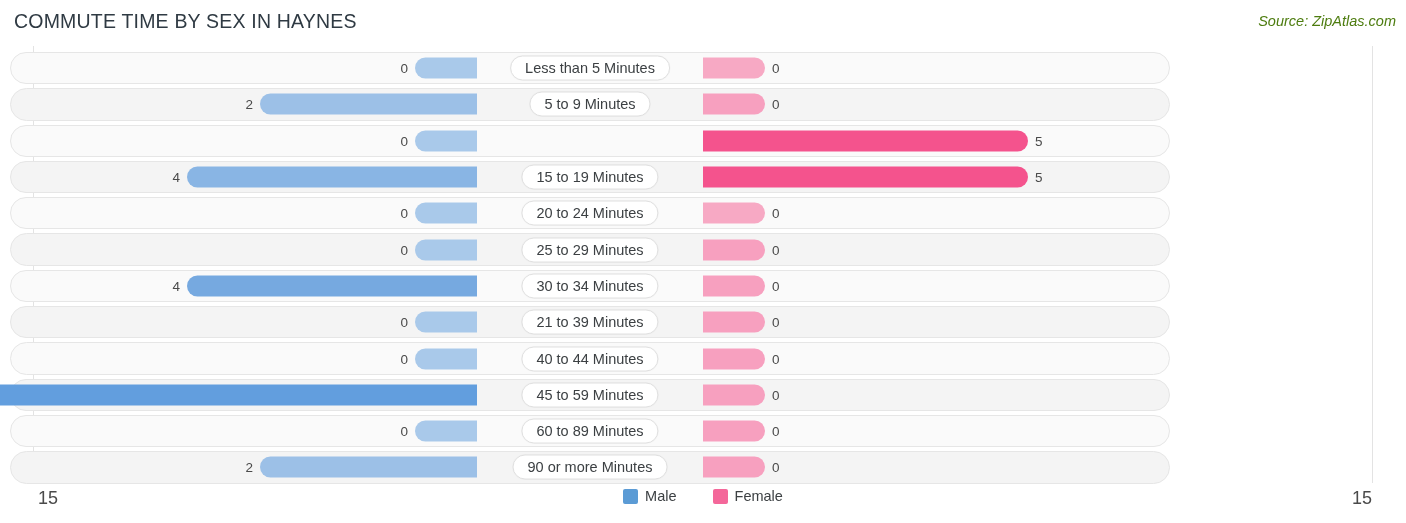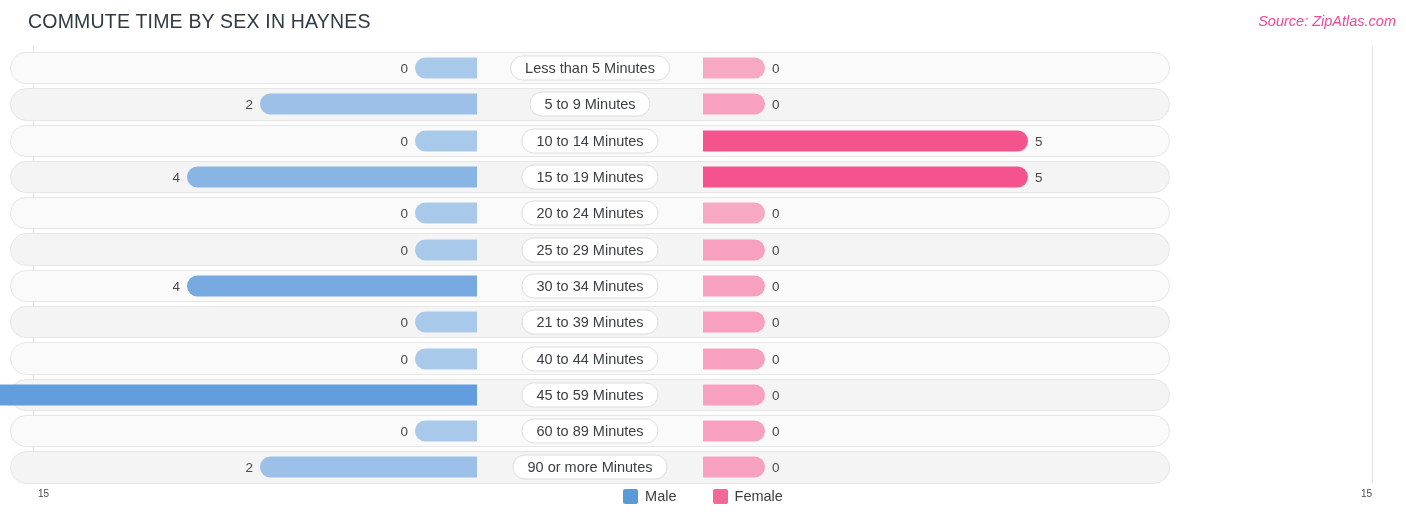--- a/index.html
+++ b/index.html
@@ -11,38 +11,38 @@
     width: 1406px; height: 523px;
     font-family: "Liberation Sans", sans-serif;
     color: #3c4043;
     overflow: hidden;
     position: relative;
   }
 
   
   .header {
     position: absolute;
-    top: 0; left: 16px; right: 0;
+    top: 0; left: 2px; right: 0;
     height: 46px;
   }
   .chart-title {
     position: absolute;
     left: 12px; top: 10px;
     font-size: 19.5px;
     font-weight: 400;
     letter-spacing: .2px;
     color: #2f3a43;
     white-space: nowrap;
   }
   .source {
     position: absolute;
     right: 10px; top: 13px;
     font-size: 14.5px;
     font-style: italic;
-    color: #ec4899;
+    color: #4d7c0f;
     white-space: nowrap;
   }
 
   
   .plot {
     position: absolute;
     left: 0; top: 46px;
     width: 1180px;
     height: 437px;
   }
@@ -138,21 +138,21 @@
   
   .footer {
     position: absolute;
     left: 0; right: 0;
     top: 483px;
     height: 40px;
   }
   .axis-min, .axis-max {
     position: absolute;
     top: 5px;
-    font-size: 10px;
+    font-size: 18px;
     color: #4a4a4a;
   }
   .axis-min { left: 38px; }
   .axis-max { right: 34px; }
 
   .legend {
     position: absolute;
     left: 0; right: 0;
     top: 5px;
     display: flex;
@@ -208,21 +208,20 @@
         <div class="cat-pill">5 to 9 Minutes</div>
       </div>
       <div class="row">
         <div class="track"></div>
         <div class="bars">
           <div class="bar male" style="width: 62px; background: rgb(169, 201, 234);"></div>
           <div class="val male-val" style="right: 772px;">0</div>
           <div class="bar female" style="width: 325px; background: rgb(244, 83, 141);"></div>
           <div class="val female-val" style="left: 1035px;">5</div>
         </div>
-        <div class="cat-pill">10 to 14 Minutes</div>
       </div>
       <div class="row alt">
         <div class="track"></div>
         <div class="bars">
           <div class="bar male" style="width: 290px; background: rgb(137, 181, 228);"></div>
           <div class="val male-val" style="right: 1000px;">4</div>
           <div class="bar female" style="width: 325px; background: rgb(244, 83, 141);"></div>
           <div class="val female-val" style="left: 1035px;">5</div>
         </div>
         <div class="cat-pill">15 to 19 Minutes</div>

